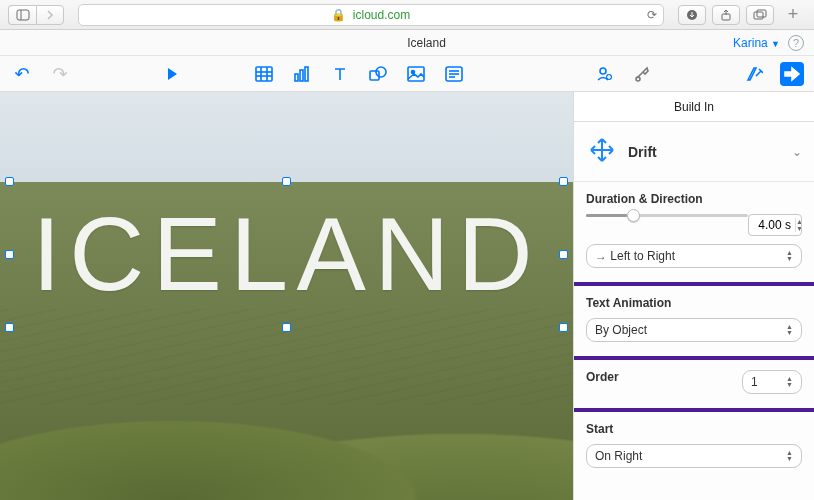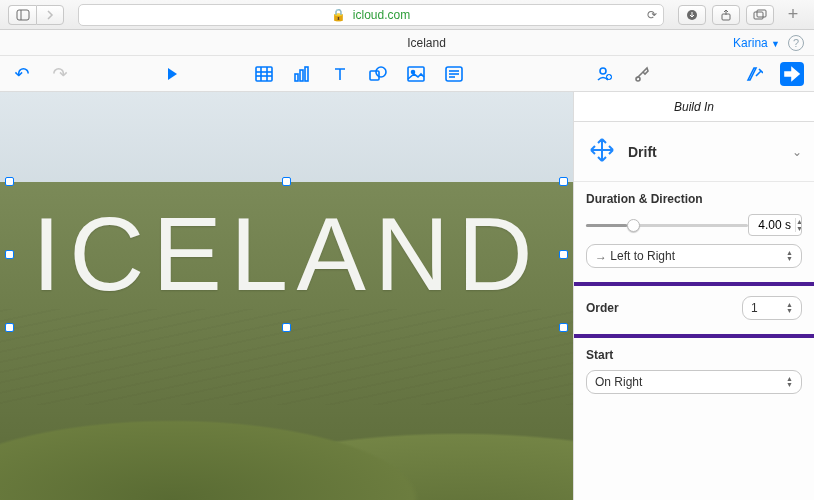--- a/index.html
+++ b/index.html
@@ -42,28 +42,28 @@
 .seltext { position:absolute; left:10px; right:10px; top:90px; height:145px; }
 .seltext .outline { position:absolute; inset:0; border:1px solid rgba(0,122,255,.0); }
 .seltext .word { position:absolute; inset:0; display:flex; align-items:center; justify-content:center; color: rgba(255,255,255,.92); font-weight:400; letter-spacing:.08em; font-size:104px; font-family: "Helvetica Neue", Arial, sans-serif; text-shadow: 0 1px 2px rgba(0,0,0,.15); }
 .handle { position:absolute; width:9px; height:9px; background:#fff; border:1.5px solid #007aff; border-radius:2px; }
 .h-tl{top:-5px;left:-5px}.h-tm{top:-5px;left:calc(50% - 5px)}.h-tr{top:-5px;right:-5px}
 .h-ml{top:calc(50% - 5px);left:-5px}.h-mr{top:calc(50% - 5px);right:-5px}
 .h-bl{bottom:-5px;left:-5px}.h-bm{bottom:-5px;left:calc(50% - 5px)}.h-br{bottom:-5px;right:-5px}
 .inspector { width:241px; border-left:1px solid #dcdcdc; background:#fdfdfd; display:flex; flex-direction:column; font-size:12px; color:#333;}
 .tabs { display:flex; height:30px; border-bottom:1px solid #dcdcdc; }
 .tab { flex:1; display:flex; align-items:center; justify-content:center; background:#f1f1f1; color:#555; border-right:1px solid #dcdcdc;}
-.tab.active { background:#fff; font-weight:500; color:#222;font-style:italic;}
+.tab.active { background:#fff; font-weight:500; color:#222;}
 .tab:last-child{border-right:none;}
 .effect { display:flex; align-items:center; gap:10px; padding:12px 12px; border-bottom:1px solid #e8e8e8; }
 .effect .name { font-weight:600; font-size:14px; flex:1; }
 .effect .chev { color:#888; }
 .section { padding:10px 12px 6px; border-bottom:4px solid #4c1d95; }
 .section h4 { font-size:12px; font-weight:600; margin-bottom:8px; color:#333; }
-.row { display:flex; align-items:center; gap:0; margin-bottom:8px; }
+.row { display:flex; align-items:flex-start; gap:0; margin-bottom:8px; }
 .row label { min-width:40px; color:#333; font-weight:600;}
 .slider { flex:1; display:flex; align-items:center; }
 .slider-track { flex:1; height:3px; background:#d0d0d0; border-radius:2px; position:relative; }
 .slider-fill { position:absolute; left:0; top:0; bottom:0; width:25%; background:#9a9a9a; border-radius:2px;}
 .slider-thumb { position:absolute; top:-5px; left:25%; width:13px;height:13px;border-radius:50%;background:#fff;border:1px solid #bbb;box-shadow:0 1px 1px rgba(0,0,0,.2);}
 .numbox { display:flex; align-items:center; border:1px solid #c8c8c8; border-radius:4px; height:22px; overflow:hidden; background:#fff;}
 .numbox input { width:46px; border:none; text-align:right; padding:0 4px; font-size:12px; outline:none;}
 .numbox .stepper { width:14px; display:flex; flex-direction:column; border-left:1px solid #ddd;}
 .numbox .stepper div{flex:1;display:flex;align-items:center;justify-content:center;font-size:7px;color:#666;}
 .numsmall { width:54px; }
@@ -255,20 +255,32 @@
           <div class="select">
             <span><span style="color:#666">→ </span><span>Left to Right</span></span>
             <span class="arr">
                 <span>▲</span>
                 <span>▼</span>
               </span>
           </div>
         </div>
       </div>
 
+      <div class="section">
+        <h4>Text Animation</h4>
+        <div class="row">
+          <div class="select">
+            <span>By Object</span>
+            <span class="arr">
+                <span>▲</span>
+                <span>▼</span>
+              </span>
+          </div>
+        </div>
+      </div>
 
       <div class="section">
         <div class="row">
           <label>Order</label>
           <div style="flex:1"></div>
           <div class="select" style="flex:0 0 60px">
             <span>1</span>
             <span class="arr">
                 <span>▲</span>
                 <span>▼</span>

